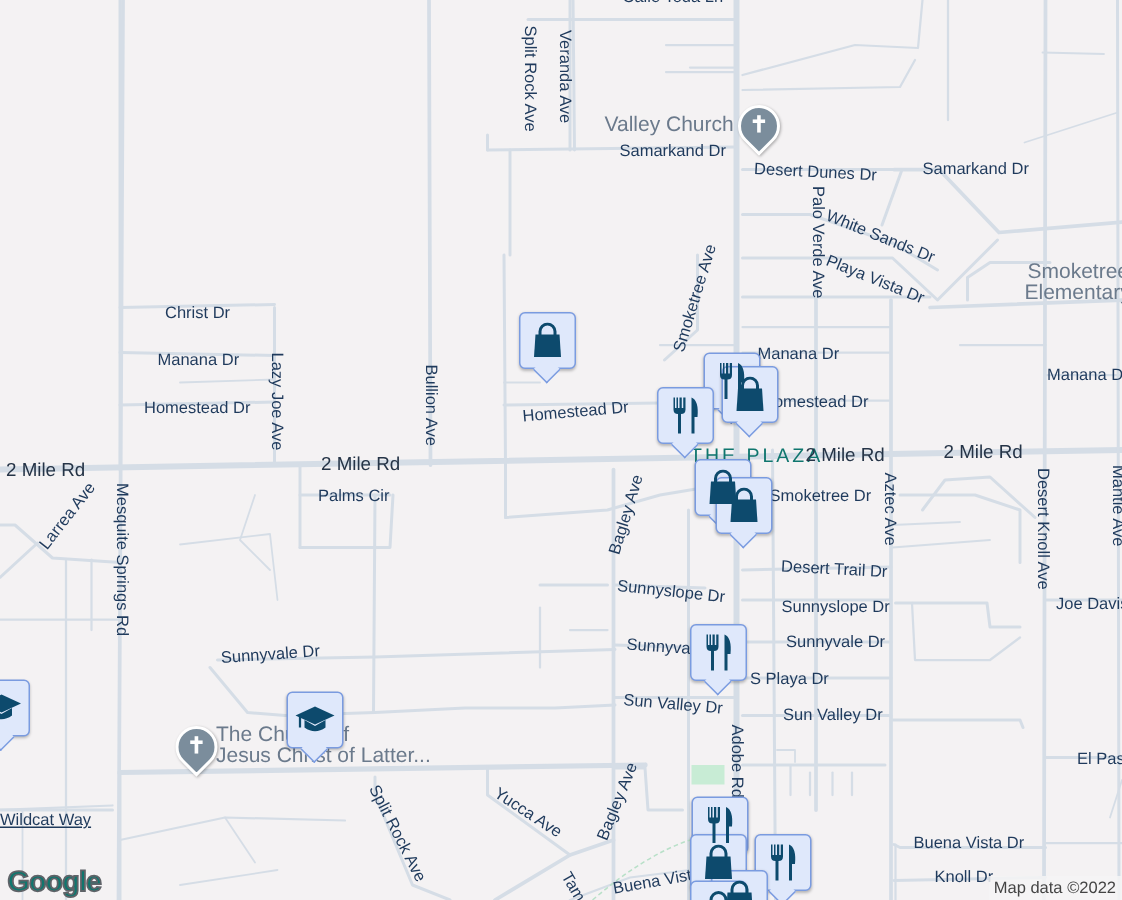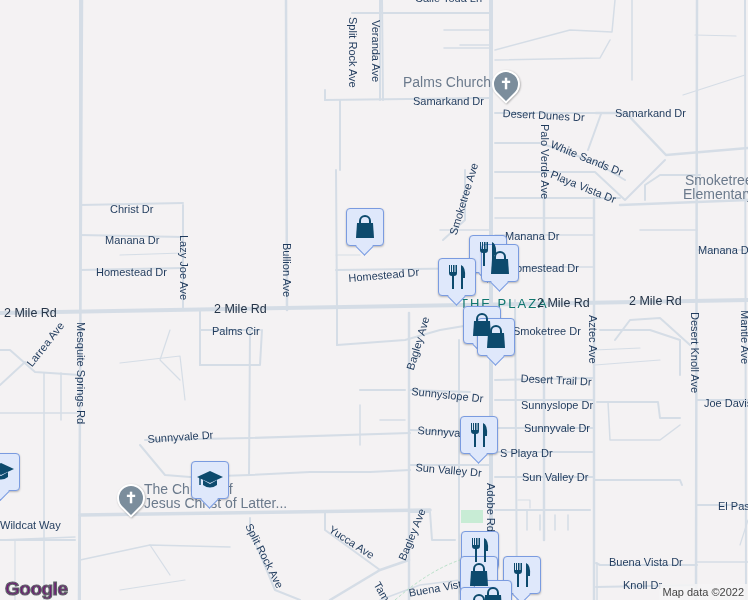--- a/index.html
+++ b/index.html
@@ -10,21 +10,21 @@
   .lbl.major { font-size: 12.5px; color: #253447; }
   .lbl.poi { font-size: 14px; color: #6b7a8c; line-height: 15px; }
   .lbl.district { font-size: 13px; letter-spacing: 2px; color: #0f766e; }
   .vert { transform: rotate(90deg); }
   .marker { position: absolute; width: 36px; height: 36px; background: #dfe8fb; border: 1px solid #7a9be0; border-radius: 4px; box-shadow: 0 1px 2px rgba(0,0,0,0.25); display: flex; align-items: center; justify-content: center; cursor: pointer; }
   .marker::after { content: ""; position: absolute; left: 11px; bottom: -8px; width: 12px; height: 12px; background: #dfe8fb; border-right: 1px solid #7a9be0; border-bottom: 1px solid #7a9be0; transform: rotate(45deg); }
   .marker svg { position: relative; z-index: 1; }
   .church-pin { position: absolute; width: 24px; height: 24px; border-radius: 50% 50% 50% 0; background: #7b8d9c; border: 2px solid #fff; transform: rotate(-45deg); box-shadow: 0 1px 2px rgba(0,0,0,0.3); }
   .church-pin span { position: absolute; left: 0; top: 0; width: 24px; height: 24px; transform: rotate(45deg); color: #fff; font-size: 15px; font-weight: bold; text-align: center; line-height: 24px; }
   .park { position: absolute; background: #c8ecd5; }
-  #google-logo { position: absolute; left: 5px; top: 578px; font-size: 19px; font-weight: bold; color: #701a75; -webkit-text-stroke: 1.2px #5f6368; letter-spacing: -0.5px; }
+  #google-logo { position: absolute; left: 5px; top: 578px; font-size: 19px; font-weight: bold; color: #0f766e; -webkit-text-stroke: 1.2px #5f6368; letter-spacing: -0.5px; }
   #attribution { position: absolute; right: 0; bottom: 0; background: rgba(245,245,245,0.85); color: #444; font-size: 11px; padding: 2px 4px; }
 </style>
 </head>
 <body>
 
 <div id="map">
 
   <svg id="roads" width="748" height="600" viewBox="0 0 748 600">
     <g fill="none" stroke="#d5dde6" stroke-linecap="round" stroke-linejoin="round">
 
@@ -144,21 +144,21 @@
       <path d="M748 520 L740 545" stroke-width="1.2"></path>
     </g>
     <path d="M395 600 Q430 570 460 560" stroke="#b8e0c8" stroke-width="1" stroke-dasharray="3 2" fill="none"></path>
   </svg>
 
   <div class="park" style="left:461px;top:510px;width:22px;height:13px;"></div>
 
   <span class="lbl" style="left:415px;top:-7px;">Calle Toda Ln</span>
   <span class="lbl vert" style="left:358px;top:17px;">Split Rock Ave</span>
   <span class="lbl vert" style="left:381px;top:20px;">Veranda Ave</span>
-  <span class="lbl poi" style="left:403px;top:75px;">Palms Church</span>
+  <span class="lbl poi" style="left:403px;top:75px;">Valley Church</span>
   <div class="church-pin" style="left:492px;top:70px;">
       <span>✝</span>
     </div>
   <span class="lbl" style="left:413px;top:96px;">Samarkand Dr</span>
   <span class="lbl" style="left:503px;top:108px;transform:rotate(3deg);">Desert Dunes Dr</span>
   <span class="lbl" style="left:615px;top:108px;">Samarkand Dr</span>
   <span class="lbl" style="left:553px;top:139px;transform:rotate(22deg);">White Sands Dr</span>
   <span class="lbl vert" style="left:550px;top:124px;">Palo Verde Ave</span>
   <span class="lbl" style="left:553px;top:169px;transform:rotate(22deg);">Playa Vista Dr</span>
   <span class="lbl poi" style="left:685px;top:173px;">Smoketree</span>
@@ -200,21 +200,21 @@
   <span class="lbl" style="left:416px;top:462px;transform:rotate(5deg);">Sun Valley Dr</span>
   <span class="lbl" style="left:522px;top:472px;">Sun Valley Dr</span>
   <span class="lbl vert" style="left:496px;top:483px;">Adobe Rd</span>
   <span class="lbl" style="left:718px;top:501px;">El Paseo</span>
 
   <div class="church-pin" style="left:117px;top:484px;">
       <span>✝</span>
     </div>
   <span class="lbl poi" style="left:144px;top:482px;">The Church of</span>
   <span class="lbl poi" style="left:144px;top:496px;">Jesus Christ of Latter...</span>
-  <span class="lbl" style="left:0px;top:520px;">Wildcat Way</span>
+  <span class="lbl" style="left:0px;top:542px;text-decoration:underline;">Wildcat Way</span>
   <span class="lbl" style="left:253px;top:522px;transform:rotate(63deg);">Split Rock Ave</span>
   <span class="lbl" style="left:333px;top:524px;transform:rotate(33deg);">Yucca Ave</span>
   <span class="lbl" style="left:397px;top:558px;transform:rotate(-68deg);">Bagley Ave</span>
   <span class="lbl" style="left:381px;top:580px;transform:rotate(60deg);">Tamarisk</span>
   <span class="lbl" style="left:408px;top:588px;transform:rotate(-10deg);">Buena Vista Dr</span>
   <span class="lbl" style="left:609px;top:557px;">Buena Vista Dr</span>
   <span class="lbl" style="left:623px;top:580px;">Knoll Dr</span>
 
   <div class="marker" style="left:346px;top:208px;">
     <svg width="22" height="24" viewBox="0 0 22 24">

